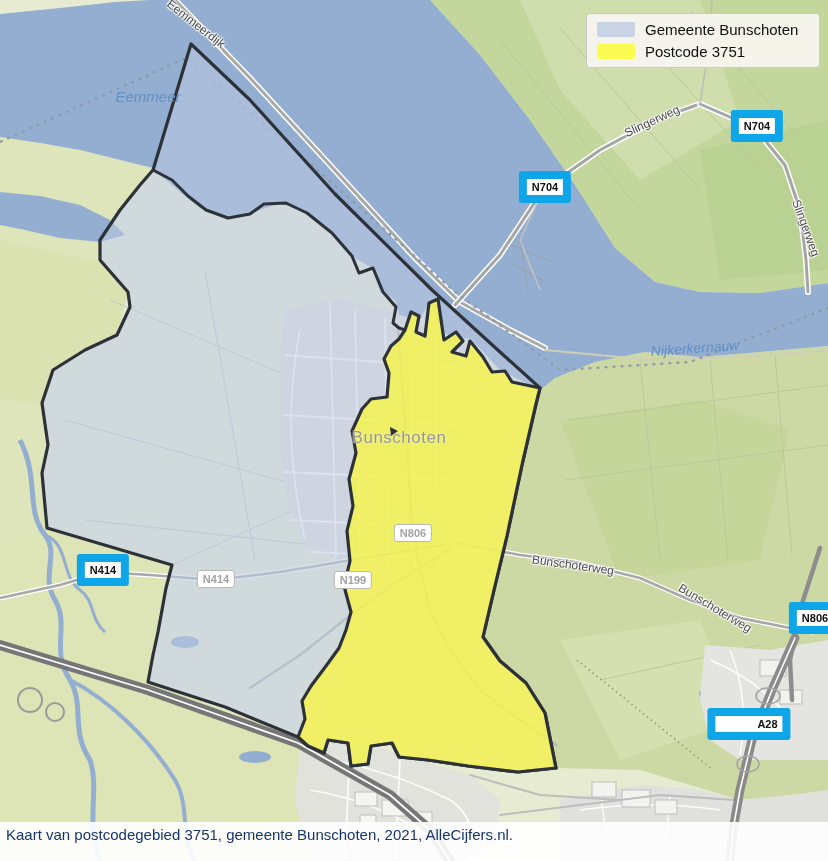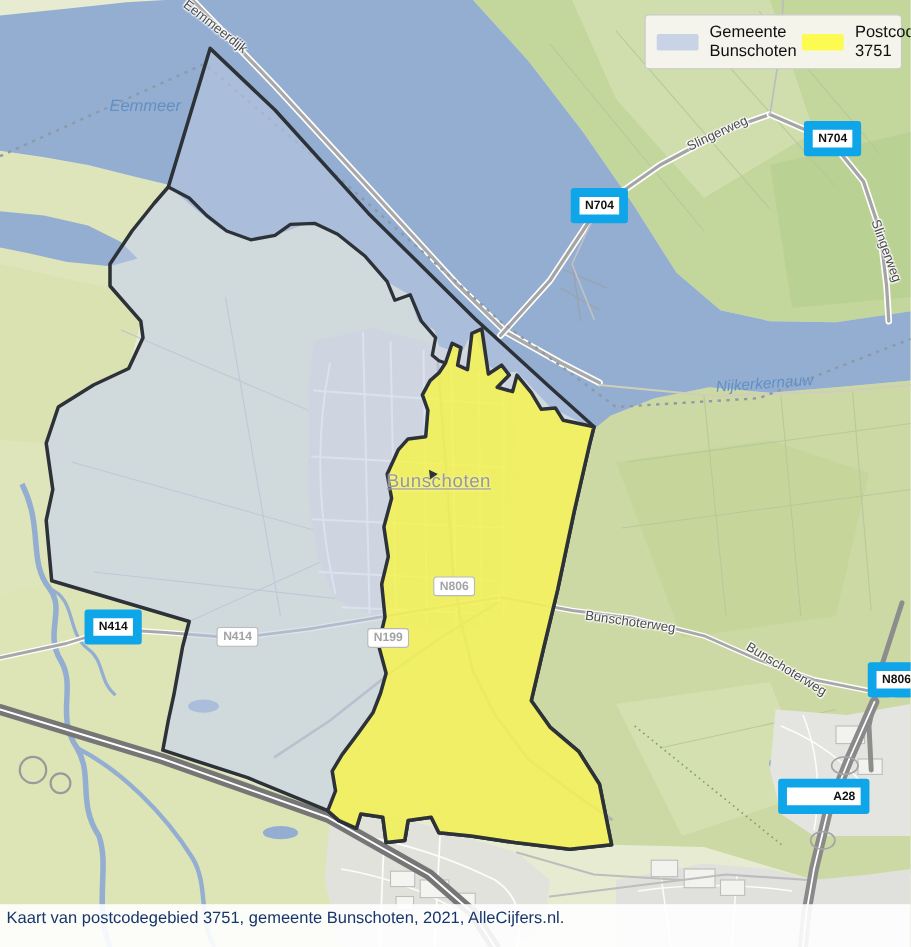--- a/index.html
+++ b/index.html
@@ -11,21 +11,21 @@
   .road-label{color:#4c4c4c;font-size:12px;
     text-shadow:0 0 2px #fff,0 0 2px #fff,0 0 3px #fff,1px 1px 1px #fff,-1px -1px 1px #fff;}
   .town-label{color:#979797;font-size:17px;letter-spacing:.5px;
     text-shadow:0 0 2px rgba(255,255,255,.7);}
   .shield{position:absolute;background:#fff;border-radius:3px;
     font-size:11px;padding:1px 5px;line-height:14px;white-space:nowrap;}
   .shield-dark{border:8px solid #0ea5e9;color:#111;font-weight:bold;}
   .shield-light{border:1.5px solid #b9b9b9;color:#a3a3a3;font-weight:bold;}
   #legend{position:absolute;right:8px;top:13px;width:212px;
     background:rgba(247,245,238,.96);border:1px solid #c9c9c9;border-radius:4px;
-    padding:7px 10px;display:flex;gap:5px;}
+    padding:7px 10px;display:flex;flex-direction:column;gap:5px;}
   .legend-row{display:flex;align-items:center;gap:10px;}
   .legend-swatch{width:38px;height:15px;border-radius:2px;flex:0 0 auto;}
   .legend-label{font-size:15px;color:#101010;}
   #caption{position:absolute;left:0;bottom:0;width:100%;height:39px;
     background:rgba(255,255,255,.9);text-decoration:underline;}
   .caption-line{position:absolute;left:6px;font-size:15px;color:#17366b;white-space:nowrap;}
 </style>
 </head>
 <body>
 
@@ -173,30 +173,30 @@
     <path d="M0,142 L186,58 L320,172 L455,292 L560,370 L690,362 L828,308" fill="none" stroke="#8f9aa8" stroke-width="2.2" stroke-dasharray="3,5"></path>
 
     <path d="M191,44 L250,100 L335,194 L432,290 L500,352 L540,388 L536,404 L522,465 L507,536 L494,590 L483,637 L500,661 L526,683 L545,713 L556,768 L518,772 L468,766 L428,760 L399,757 L392,743 L371,746 L368,764 L351,766 L348,743 L328,740 L324,753 L308,746 L298,737 L225,707 L148,682 L153,655 L158,632 L166,588 L172,565 L47,528 L42,473 L48,445 L42,403 L53,370 L85,350 L117,335 L130,307 L128,292 L100,260 L100,240 L120,210 L140,185 L153,170 Z" fill="rgba(190,202,228,0.55)" stroke="#2d3138" stroke-width="3.2" stroke-linejoin="round"></path>
 
     <path d="M153,170 L172,180 L188,196 L206,210 L228,218 L250,214 L264,204 L286,203 L307,213 L332,233 L352,256 L359,273 L373,268 L383,292 L396,307 L393,323 L399,328 L405,330" fill="none" stroke="#2d3138" stroke-width="3" stroke-linejoin="round"></path>
 
     <path d="M405,330 L411,312 L419,316 L416,332 L425,336 L429,303 L438,299 L444,340 L456,332 L463,341 L452,352 L466,356 L470,341 L483,357 L492,372 L505,371 L512,382 L540,388 L536,404 L522,465 L507,536 L494,590 L483,637 L500,661 L526,683 L545,713 L556,768 L518,772 L468,766 L428,760 L399,757 L392,743 L371,746 L368,764 L351,766 L348,743 L328,740 L324,753 L308,746 L298,737 L305,719 L302,701 L311,686 L326,666 L339,648 L346,630 L351,612 L344,586 L350,561 L347,531 L353,506 L349,479 L356,453 L352,431 L362,409 L371,399 L387,397 L389,373 L384,359 L391,346 L399,339 Z" fill="rgba(247,244,74,0.82)" stroke="#2d3138" stroke-width="3.2" stroke-linejoin="round"></path>
     <polygon points="390,427 398,431 391,436" fill="#2d3138"></polygon>
   </svg>
 
-  <div class="maplabel water-label" style="left:132px;top:96px;font-size:15px;transform:translate(-50%,-50%);text-align:center;">Eemmeer</div>
+  <div class="maplabel water-label" style="left:148px;top:96px;font-size:15px;transform:translate(-50%,-50%);text-align:center;">Eemmeer</div>
   <div class="maplabel water-label" style="left:695px;top:348px;font-size:14px;transform:translate(-50%,-50%) rotate(-4deg);">Nijkerkernauw</div>
 
   <div class="maplabel road-label" style="left:196px;top:24px;transform:translate(-50%,-50%) rotate(38deg);">Eemmeerdijk</div>
   <div class="maplabel road-label" style="left:652px;top:121px;transform:translate(-50%,-50%) rotate(-25deg);">Slingerweg</div>
   <div class="maplabel road-label" style="left:806px;top:228px;transform:translate(-50%,-50%) rotate(70deg);">Slingerweg</div>
   <div class="maplabel road-label" style="left:573px;top:565px;transform:translate(-50%,-50%) rotate(8deg);">Bunschoterweg</div>
   <div class="maplabel road-label" style="left:715px;top:608px;transform:translate(-50%,-50%) rotate(31deg);">Bunschoterweg</div>
 
-  <div class="maplabel town-label" style="left:399px;top:438px;transform:translate(-50%,-50%);text-decoration:underline;">Bunschoten</div>
+  <div class="maplabel town-label" style="left:399px;top:438px;transform:translate(-50%,-50%);">Bunschoten</div>
 
   <div class="shield shield-dark" style="left:545px;top:187px;transform:translate(-50%,-50%);">N704</div>
   <div class="shield shield-dark" style="left:757px;top:126px;transform:translate(-50%,-50%);">N704</div>
   <div class="shield shield-dark" style="left:103px;top:570px;transform:translate(-50%,-50%);">N414</div>
   <div class="shield shield-light" style="left:216px;top:579px;transform:translate(-50%,-50%);">N414</div>
   <div class="shield shield-light" style="left:353px;top:580px;transform:translate(-50%,-50%);">N199</div>
   <div class="shield shield-light" style="left:413px;top:533px;transform:translate(-50%,-50%);">N806</div>
   <div class="shield shield-dark" style="left:815px;top:618px;transform:translate(-50%,-50%);">N806</div>
   <div class="shield shield-dark" style="left:749px;top:724px;transform:translate(-50%,-50%);padding-left:42px;">A28</div>
 

